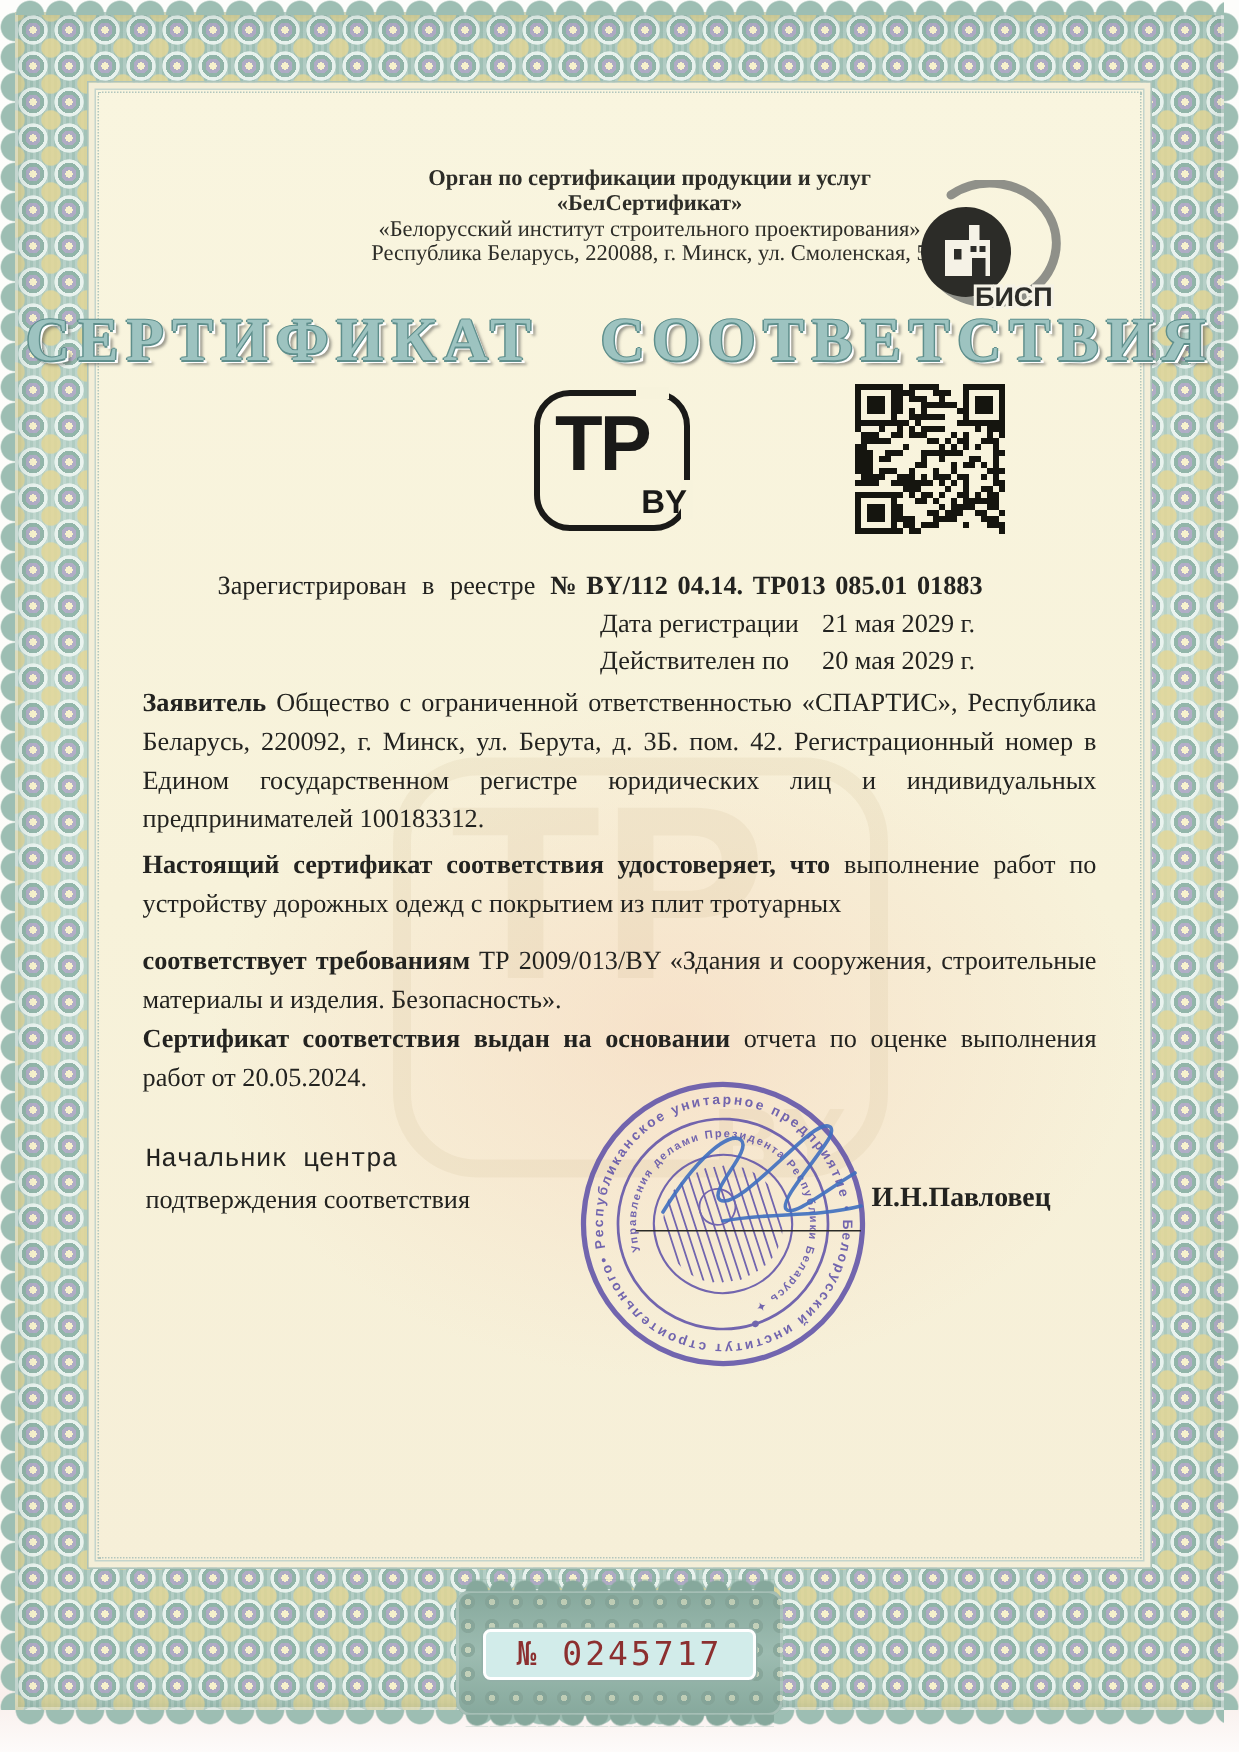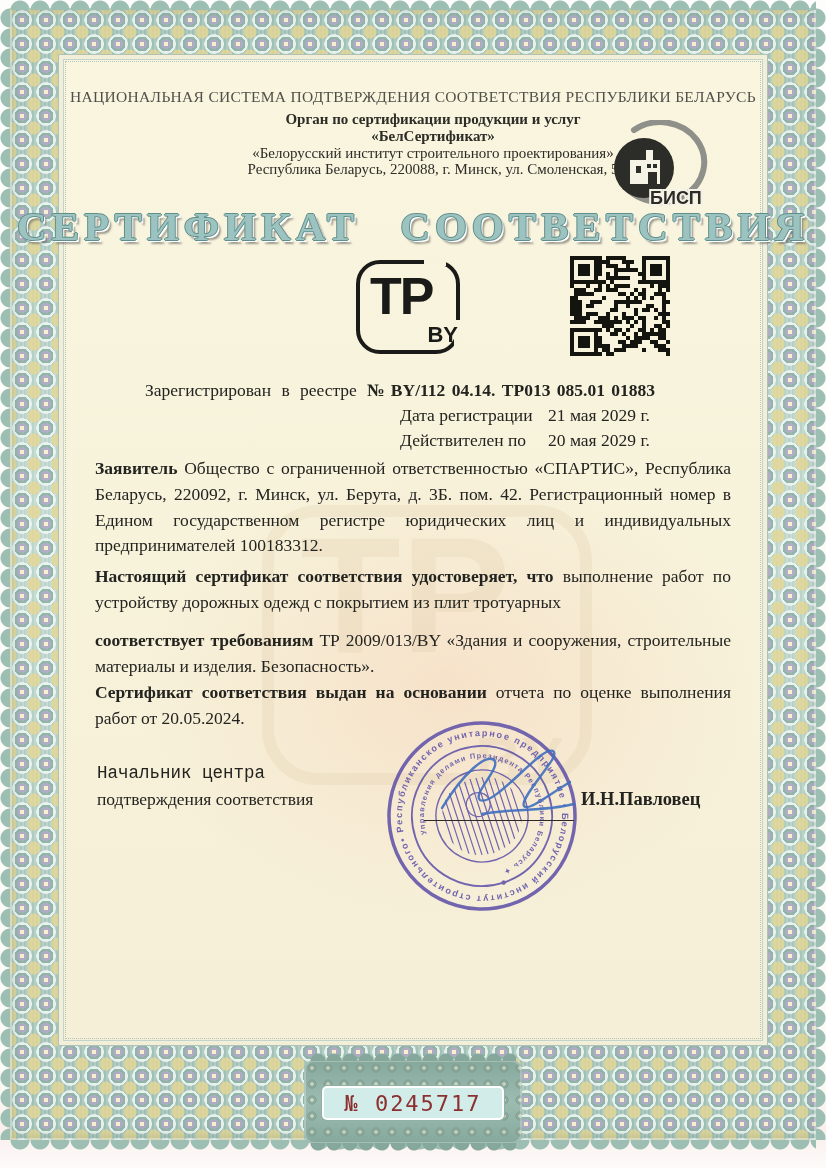--- a/index.html
+++ b/index.html
@@ -145,21 +145,20 @@
   <div class="scallop right"></div>
 
   <div class="paper"></div>
 
   <div class="watermark">
     <div class="wm-box"></div>
     <div class="wm-main">ТР</div>
     <div class="wm-sub">BY</div>
   </div>
 
-  <div class="sys-header">НАЦИОНАЛЬНАЯ СИСТЕМА ПОДТВЕРЖДЕНИЯ СООТВЕТСТВИЯ РЕСПУБЛИКИ БЕЛАРУСЬ</div>
 
   <div class="org-block">
     <div class="l0">Орган по сертификации продукции и услуг</div>
     <div class="l1">«БелСертификат»</div>
     <div class="l3">«Белорусский институт строительного проектирования»</div>
     <div class="l5">Республика Беларусь, 220088, г. Минск, ул. Смоленская, 5</div>
   </div>
 
 
   <div class="bisp">

